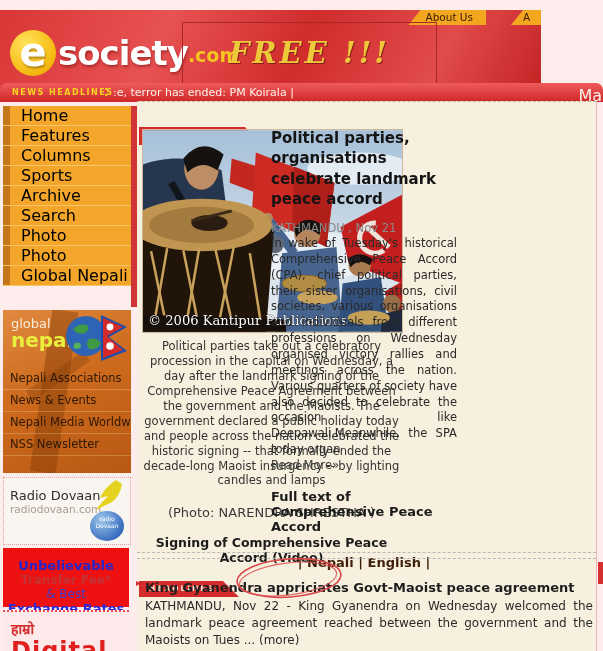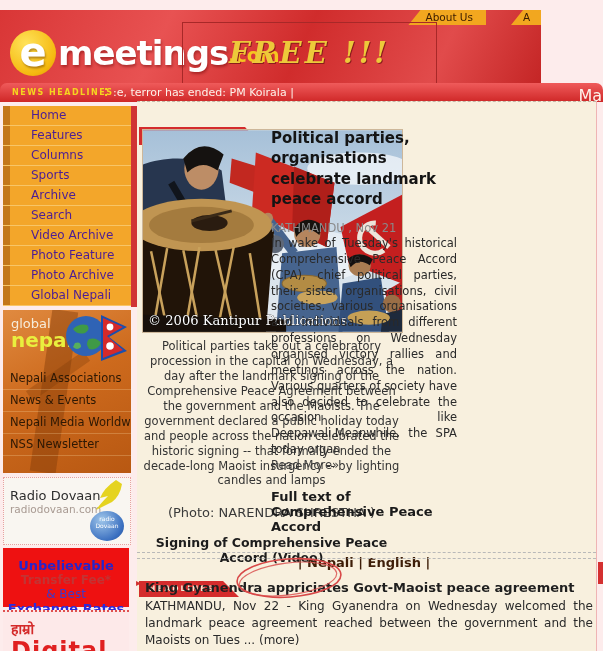--- a/index.html
+++ b/index.html
@@ -39,21 +39,21 @@
 
   
   .content{position:absolute;left:0;top:102px;width:603px;height:549px;}
   .main-bg{position:absolute;left:137px;top:-1px;width:459px;height:550px;background:#f8f0de;
     border-top:1px dashed #c4b4a4;}
   .main-right-line{position:absolute;left:596px;top:-1px;width:1px;height:550px;background:#efb4b4;}
 
   
   .menu{position:absolute;left:3px;top:4px;width:128px;}
   .menu-item{position:relative;height:19px;line-height:19px;background:#f3a62a;
-    border-bottom:1px solid #f7c567;padding-left:28px;font-size:12px;color:#4c1d95;cursor:pointer;}
+    border-bottom:1px solid #f7c567;padding-left:18px;font-size:16px;color:#000000;cursor:pointer;}
   .menu-item::before{content:"";position:absolute;left:0;top:0;bottom:0;width:7px;background:#c3761a;}
   .menu-red-strip{position:absolute;left:131px;top:4px;width:6px;height:201px;background:#d03434;}
 
   .global-block{position:absolute;left:3px;top:208px;width:128px;height:163px;
     background:linear-gradient(155deg,#e08a40 0%,#cd6a1d 45%,#b85812 100%);overflow:hidden;}
   .statue{position:absolute;left:38px;top:0;width:26px;height:163px;
     background:rgba(130,60,8,.45);transform:rotate(8deg);}
   .statue2{position:absolute;left:20px;top:60px;width:70px;height:12px;
     background:rgba(130,60,8,.35);transform:rotate(-35deg);}
   .gn-word1{position:absolute;left:8px;top:6px;color:#f6ecd9;font-size:13px;}
@@ -123,21 +123,21 @@
 </style>
 </head>
 <body>
 
 <div class="page">
 
   <div class="header">
     <div class="top-tab t1">About Us</div>
     <div class="top-tab t2">A</div>
     <div class="logo">
-      <span class="logo-e">e</span><span class="logo-name">meetings</span><span class="logo-tld">.com</span>
+      <span class="logo-e">e</span><span class="logo-name">society</span><span class="logo-tld">.com</span>
     </div>
     <div class="free-box">
       <span class="free-text">FREE !!!</span>
     </div>
   </div>
 
   <div class="ticker">
     <span class="ticker-label">NEWS HEADLINES</span>
     <span class="ticker-sep">⁚</span>
     <span class="ticker-text">:e, terror has ended: PM Koirala |</span>
@@ -148,21 +148,20 @@
     <div class="main-bg"></div>
     <div class="main-right-line"></div>
 
     <div class="menu">
       <div class="menu-item">Home</div>
       <div class="menu-item">Features</div>
       <div class="menu-item">Columns</div>
       <div class="menu-item">Sports</div>
       <div class="menu-item">Archive</div>
       <div class="menu-item">Search</div>
-      <div class="menu-item">Video Archive</div>
       <div class="menu-item">Photo Feature</div>
       <div class="menu-item">Photo Archive</div>
       <div class="menu-item">Global Nepali</div>
     </div>
     <div class="menu-red-strip"></div>
 
     <div class="global-block">
       <div class="statue"></div>
       <div class="statue2"></div>
       <div class="gn-word1">global</div>

